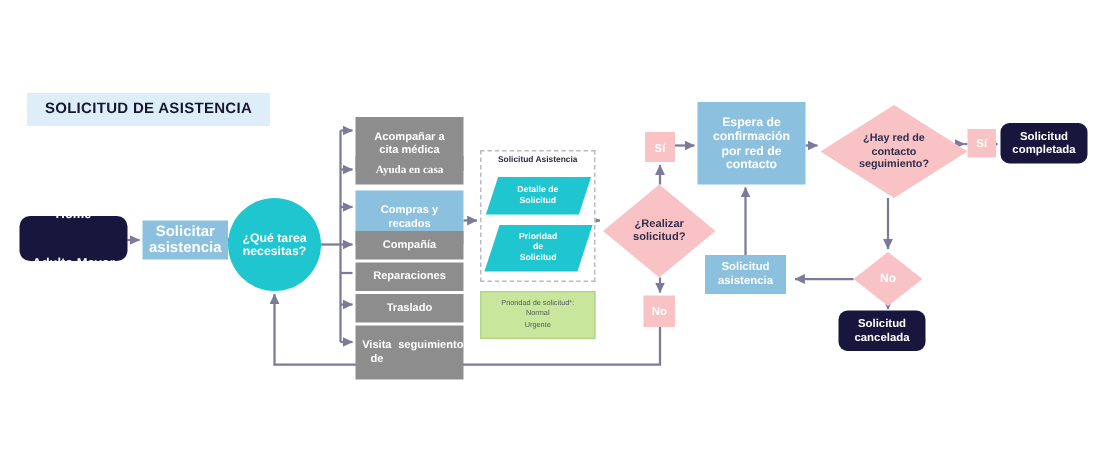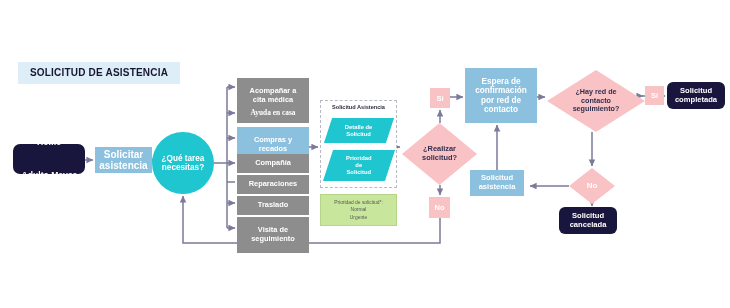--- a/index.html
+++ b/index.html
@@ -304,21 +304,21 @@
   <div class="node task" style="top:154px;">
     <span>Compañía</span>
   </div>
   <div class="node task" style="top:175px;">
     <span>Reparaciones</span>
   </div>
   <div class="node task" style="top:196px;">
     <span>Traslado</span>
   </div>
   <div class="node task tall" style="top:217px;">
-    <div style="display:flex;flex-direction:column;text-align:center;">
+    <div style="display:flex;flex-direction:row;text-align:center;">
       <span>Visita de</span>
       <span>seguimiento</span>
     </div>
   </div>
 
   <div id="panel"></div>
   <div id="panel-title">Solicitud Asistencia</div>
   <div class="para" id="para-detalle">
     <span>
       <em style="font-style:normal;display:block;">Detalle de</em>

